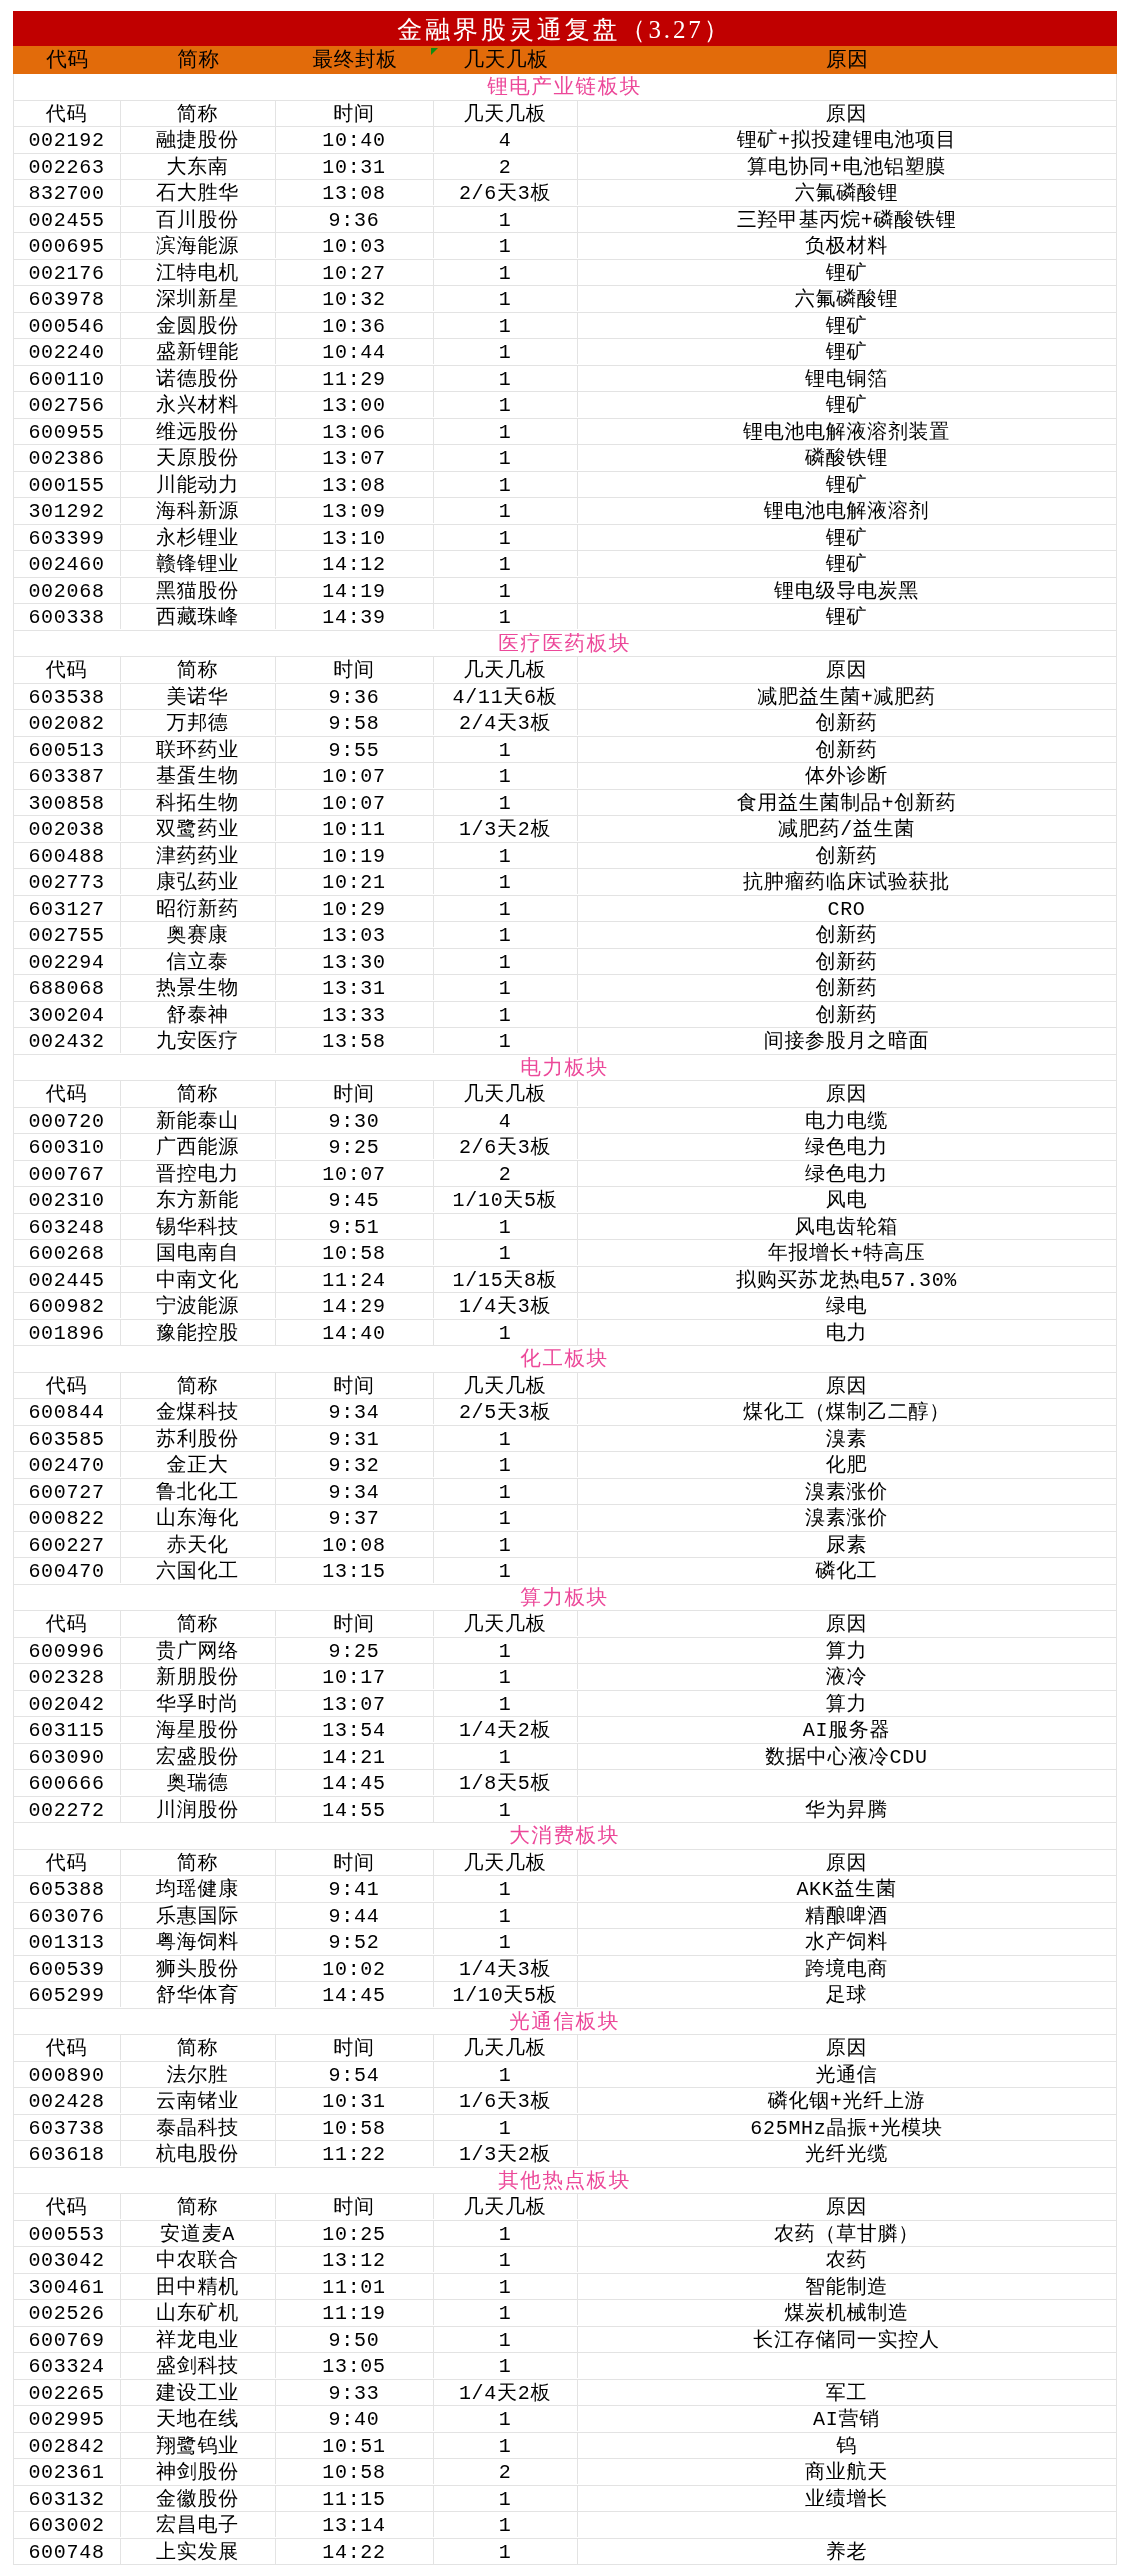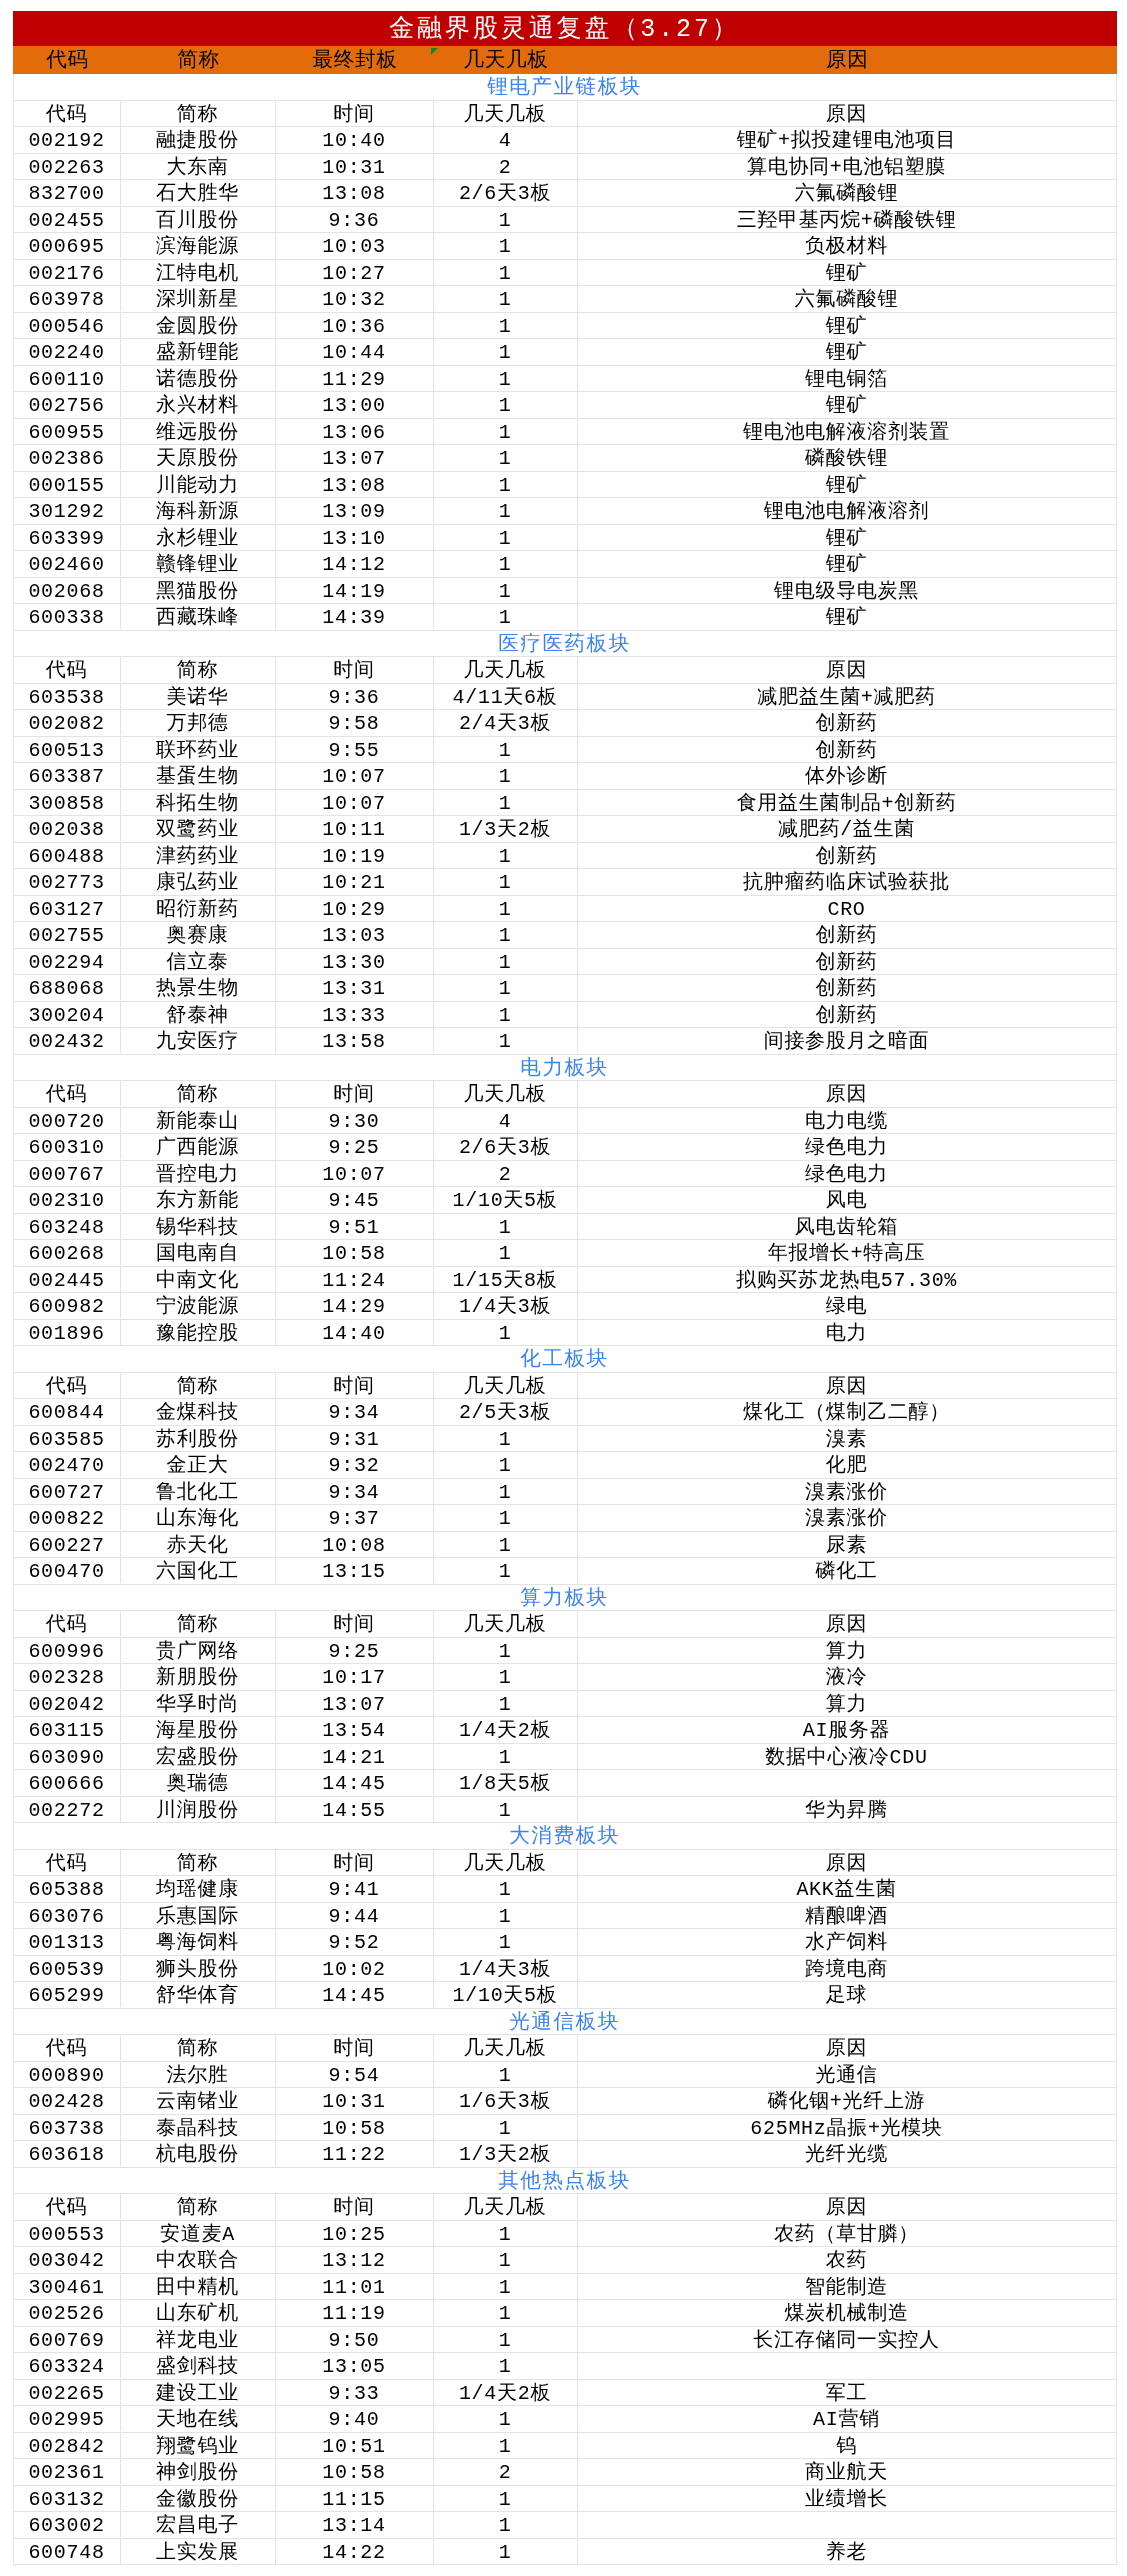--- a/index.html
+++ b/index.html
@@ -6,21 +6,21 @@
   html, body { margin: 0; padding: 0; background: #ffffff; }
   body { width: 1128px; height: 2576px; position: relative; overflow: hidden; }
   .sheet {
     position: absolute; left: 12.5px; top: 11px; width: 1104px;
     font-family: "Liberation Mono", "DejaVu Sans Mono", monospace;
     color: #000000;
   }
   .title-bar {
     height: 35px; background: #C00000; color: #ffffff;
     text-align: center; font-size: 25px; line-height: 37px; letter-spacing: 2.9px;
-    font-family: Liberation Mono, monospace;
+    font-family: Liberation Serif, serif;
   }
   .main-header {
     position: relative; height: 28px; background: #E26B0A;
     display: flex; padding-left: 1.5px;
   }
   .main-header .c { border-right: none; height: 28px; line-height: 29px; font-size: 20.6px; }
   .indicator {
     position: absolute; left: 418px; top: 1.5px; width: 0; height: 0;
     border-top: 7.4px solid #128C12; border-right: 7.4px solid transparent;
   }
@@ -30,21 +30,21 @@
     height: 25px; line-height: 27px; text-align: center; white-space: nowrap;
     overflow: hidden; font-size: 20px; letter-spacing: 0.7px;
     border-right: 1.5px solid #E3E3E3;
   }
   .c1 { width: 107px; }
   .c2 { width: 155px; }
   .c3 { width: 158px; }
   .c4 { width: 144px; }
   .c5 { flex: 1; border-right: none; }
   .section-title {
-    display: block; text-align: center; color: #3b82f6;
+    display: block; text-align: center; color: #ec4899;
     font-size: 20.6px; line-height: 27px; letter-spacing: 1.5px;
   }
 </style>
 </head>
 <body>
 
 <div class="sheet">
 
   <div class="title-bar">金融界股灵通复盘（3.27）</div>
 

